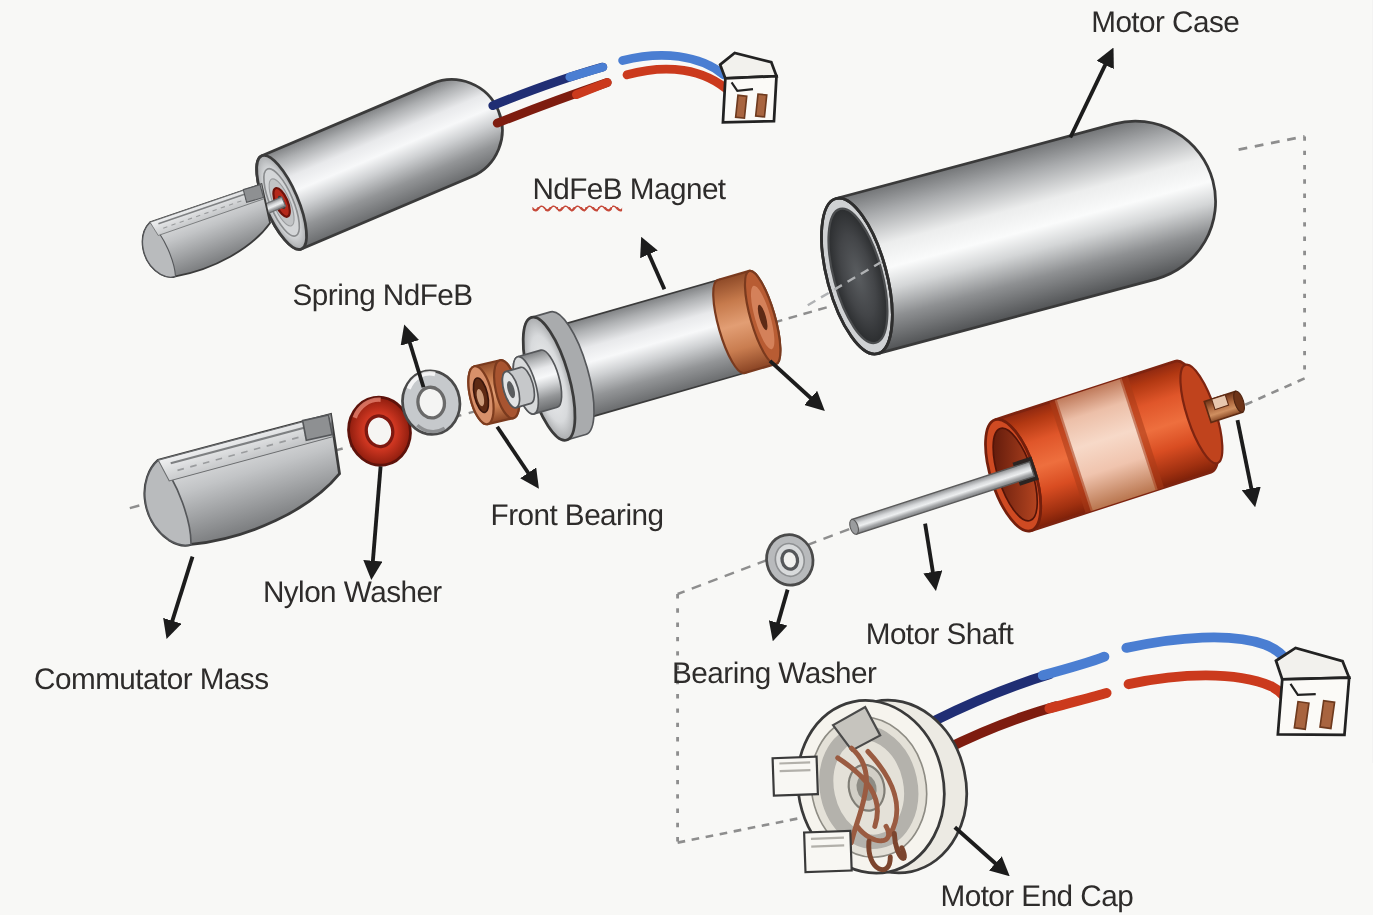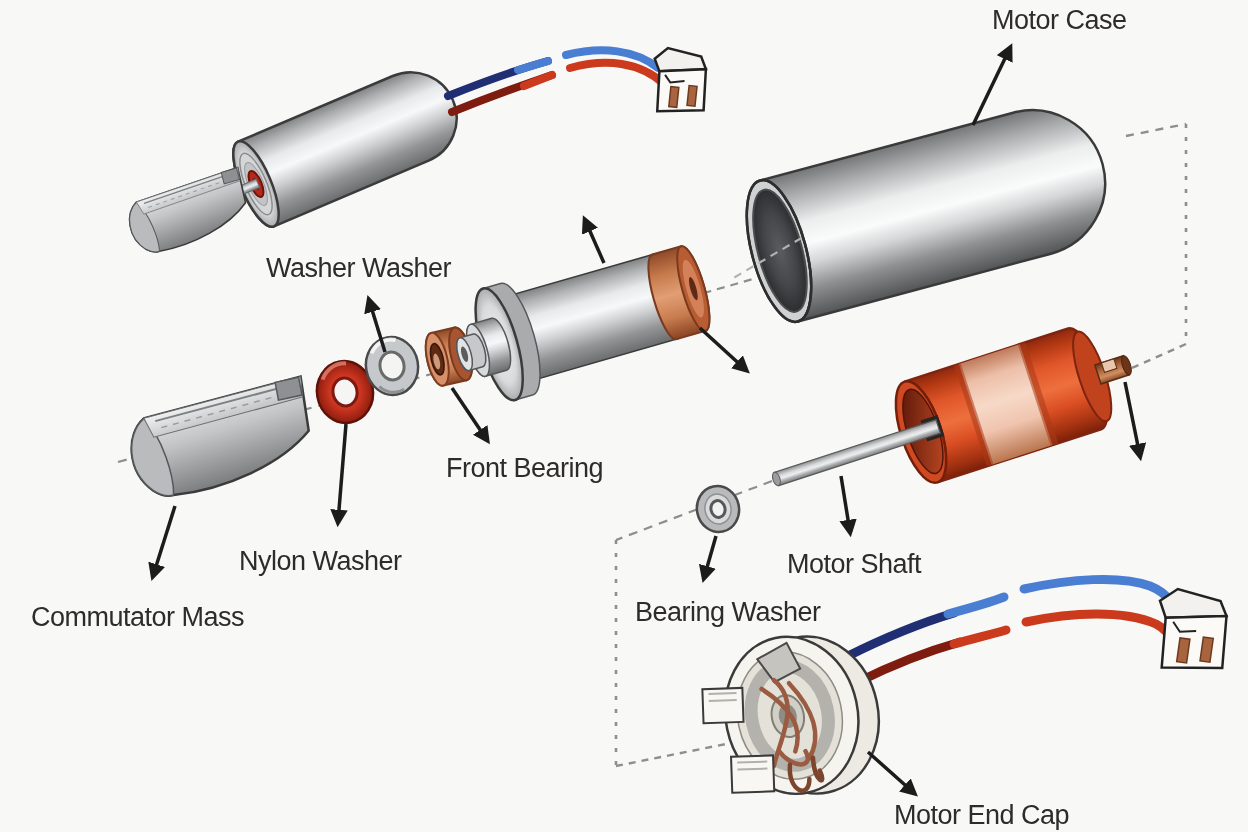--- a/index.html
+++ b/index.html
@@ -288,20 +288,21 @@
     <path d="M346,424 L338,522" marker-end="url(#ah)"></path>
     <path d="M175,506 L153,576" marker-end="url(#ah)"></path>
     <path d="M841,476 L850,532" marker-end="url(#ah)"></path>
     <path d="M716,536 L704,578" marker-end="url(#ah)"></path>
     <path d="M1125,382 L1140,456" marker-end="url(#ah)"></path>
     <path d="M868,752 L914,793" marker-end="url(#ah)"></path>
   </g>
 </svg>
 
   <div class="label" style="left:992px;top:4px">Motor Case</div>
-  <div class="label" style="left:266px;top:252px">Washer Washer</div>
+  <div class="label" style="left:484px;top:156px"><span class="wavy">NdFeB</span><span> Magnet</span></div>
+  <div class="label" style="left:266px;top:252px">Spring NdFeB</div>
   <div class="label" style="left:446px;top:452px">Front Bearing</div>
-  <div class="label" style="left:239px;top:545px">Nylon Washer</div>
+  <div class="label" style="left:239px;top:522px">Nylon Washer</div>
   <div class="label" style="left:31px;top:601px">Commutator Mass</div>
-  <div class="label" style="left:787px;top:548px">Motor Shaft</div>
-  <div class="label" style="left:635px;top:596px">Bearing Washer</div>
-  <div class="label" style="left:894px;top:799px">Motor End Cap</div>
+  <div class="label" style="left:787px;top:560px">Motor Shaft</div>
+  <div class="label" style="left:611px;top:596px">Bearing Washer</div>
+  <div class="label" style="left:855px;top:799px">Motor End Cap</div>
 </div>
 
 </body></html>

